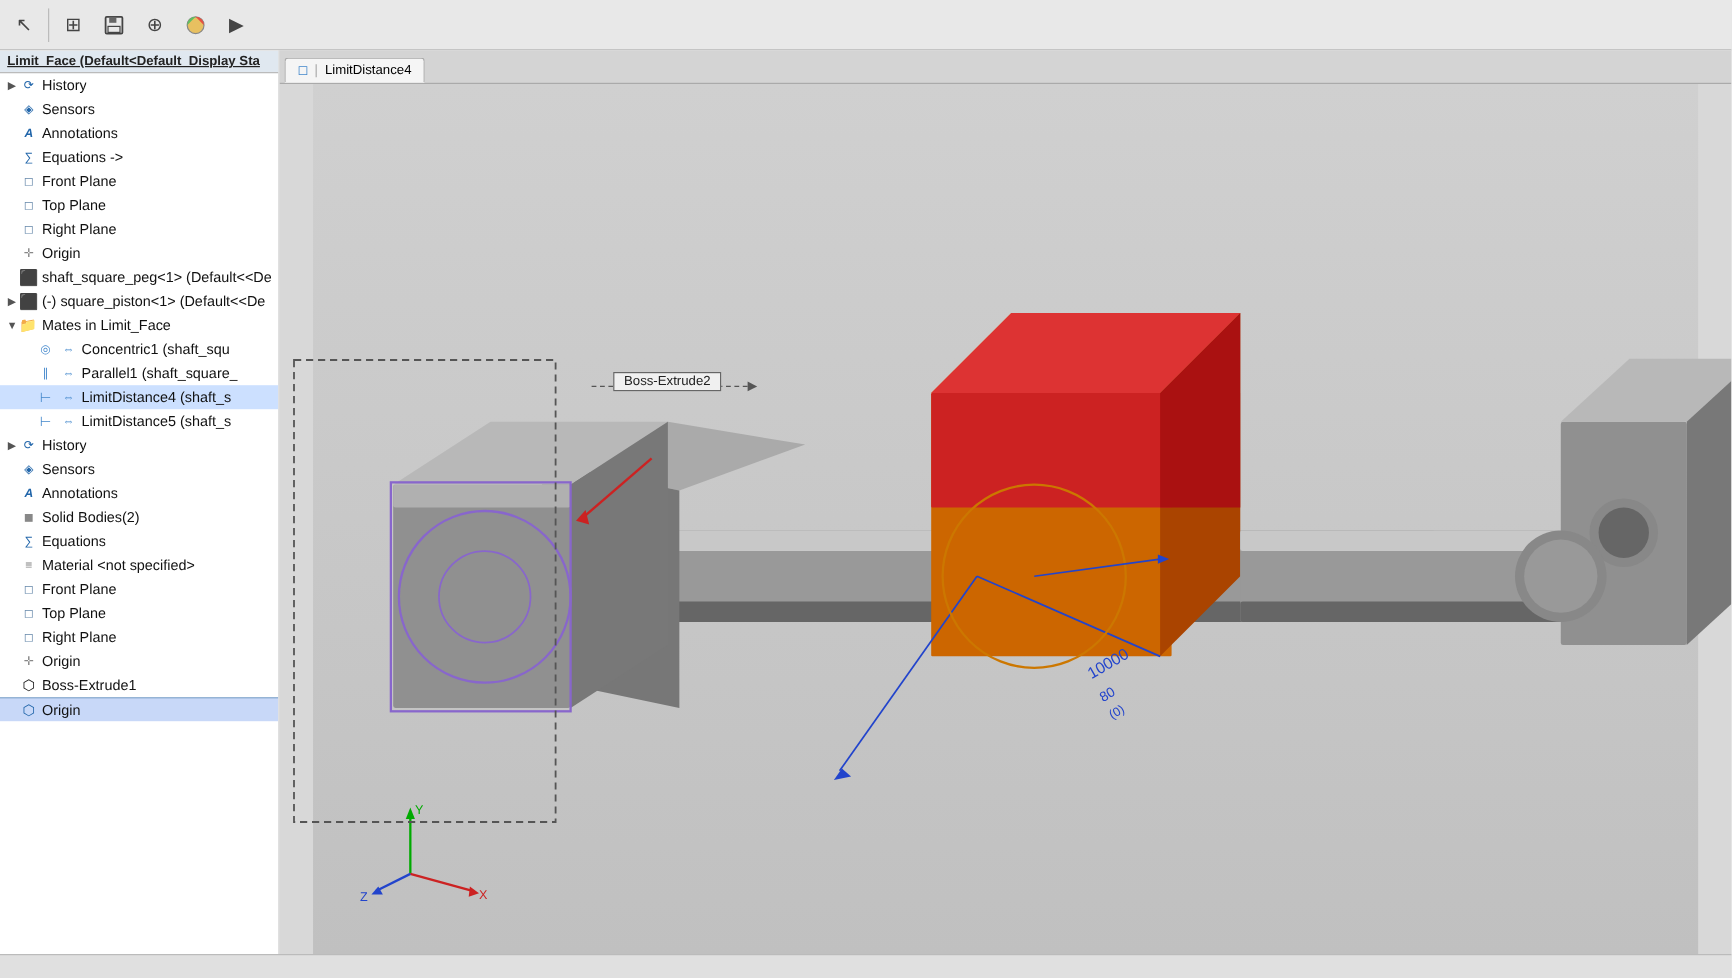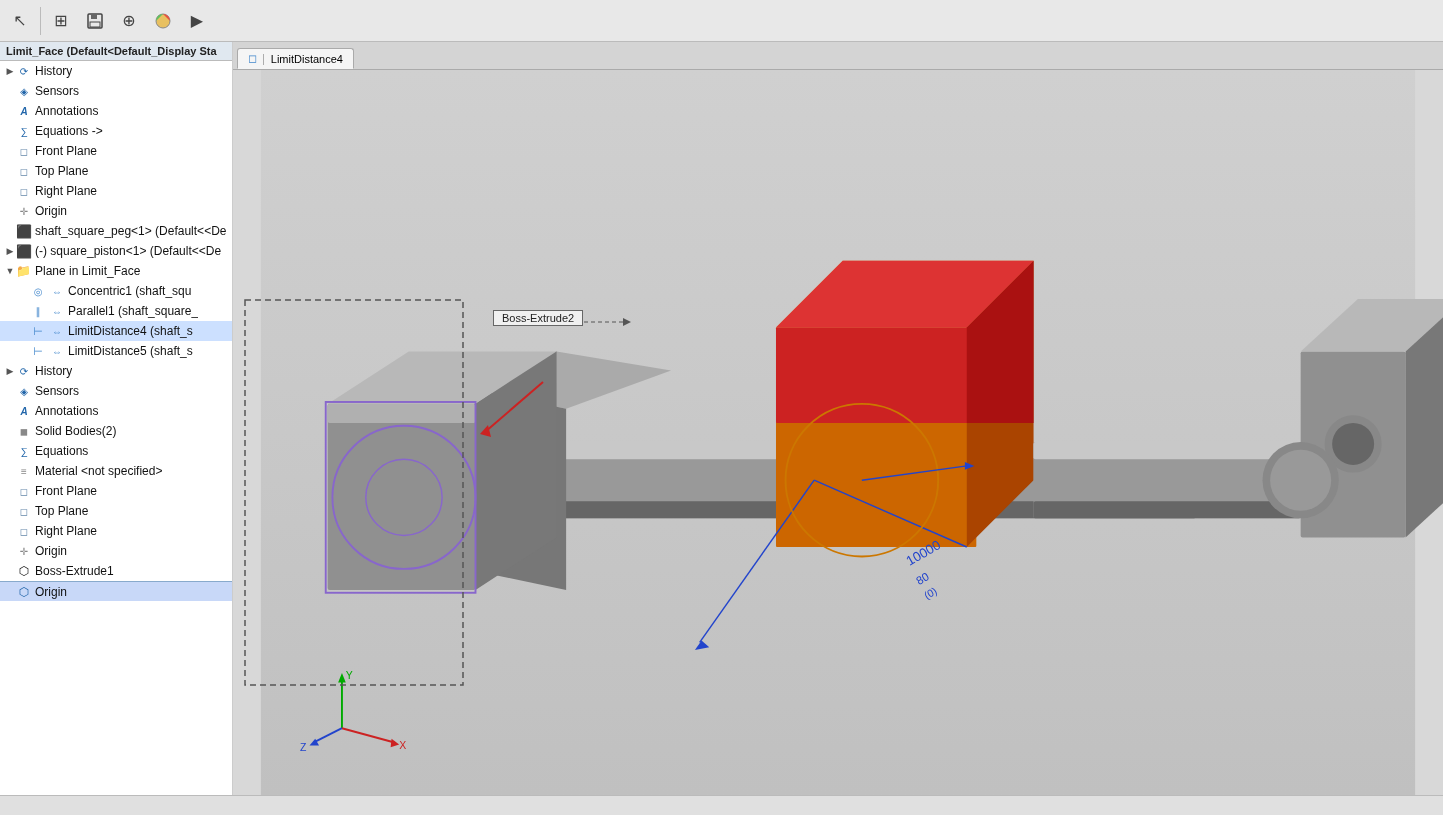--- a/index.html
+++ b/index.html
@@ -49,20 +49,21 @@
     .part-title {
       background: #e0e8f0;
       padding: 3px 6px;
       font-size: 11px;
       font-weight: bold;
       color: #222;
       border-bottom: 1px solid #bbb;
       white-space: nowrap;
       overflow: hidden;
       text-overflow: ellipsis;
+      text-decoration: underline;
     }
 
     
     .tree-area {
       flex: 1;
       overflow-y: auto;
       overflow-x: hidden;
       font-size: 11px;
     }
 
@@ -207,21 +208,21 @@
 
       <div class="tree-item">
         <span class="expand-arrow">▶</span>
         <span class="tree-icon" style="color:#ff8800; font-size:13px;">⬛</span>
         <span class="tree-label">(-) square_piston&lt;1&gt; (Default&lt;&lt;De</span>
       </div>
 
       <div class="tree-item">
         <span class="expand-arrow">▼</span>
         <span class="tree-icon" style="font-size:12px;">📁</span>
-        <span class="tree-label">Plane in Limit_Face</span>
+        <span class="tree-label">Mates in Limit_Face</span>
       </div>
 
       <div class="tree-item">
         <span class="tree-indent"></span>
         <span class="expand-arrow"> </span>
         <span class="tree-icon ico-concentric"></span>
         <span class="tree-icon" style="font-size:10px; color:#4488cc;">⇔</span>
         <span class="tree-label">Concentric1 (shaft_squ</span>
       </div>
 
@@ -326,21 +327,21 @@
   <div class="viewport">
 
     <div style="position:absolute; top:0; left:0; right:0; height:28px; background:#d4d4d4; border-bottom:1px solid #aaa; display:flex; align-items:flex-end; padding:0 4px; z-index:10;">
       <div style="display:flex; align-items:center; gap:4px; padding:3px 10px; background:#f5f5f5; border:1px solid #aaa; border-bottom:1px solid #f5f5f5; border-radius:3px 3px 0 0; font-size:11px; cursor:pointer;">
         <span style="font-size:11px; color:#4488cc;">◻</span>
         <span style="font-size:9px; color:#888;">│</span>
         <span>LimitDistance4</span>
       </div>
     </div>
 
-    <div style="position:absolute; top:268px; left:260px; background:#f0f0f0; border:1px solid #666; padding:1px 8px; font-size:11px; color:#222; z-index:20; white-space:nowrap;">Boss-Extrude2</div>
+    <div style="position:absolute; top:268px; left:278px; background:#f0f0f0; border:1px solid #666; padding:1px 8px; font-size:11px; color:#222; z-index:20; white-space:nowrap;">Boss-Extrude2</div>
 
     <svg style="position:absolute; top:0; left:0; width:100%; height:100%; pointer-events:none; z-index:15;">
 
       <rect x="12" y="258" width="218" height="385" fill="none" stroke="#555" stroke-width="1.5" stroke-dasharray="6,4"></rect>
 
       <line x1="260" y1="280" x2="390" y2="280" stroke="#555" stroke-width="1" stroke-dasharray="4,3"></line>
       <polygon points="390,276 398,280 390,284" fill="#555"></polygon>
 
       <line x1="310" y1="340" x2="252" y2="390" stroke="#cc2222" stroke-width="2"></line>
       <polygon points="247,392 258,395 255,383" fill="#cc2222"></polygon>

